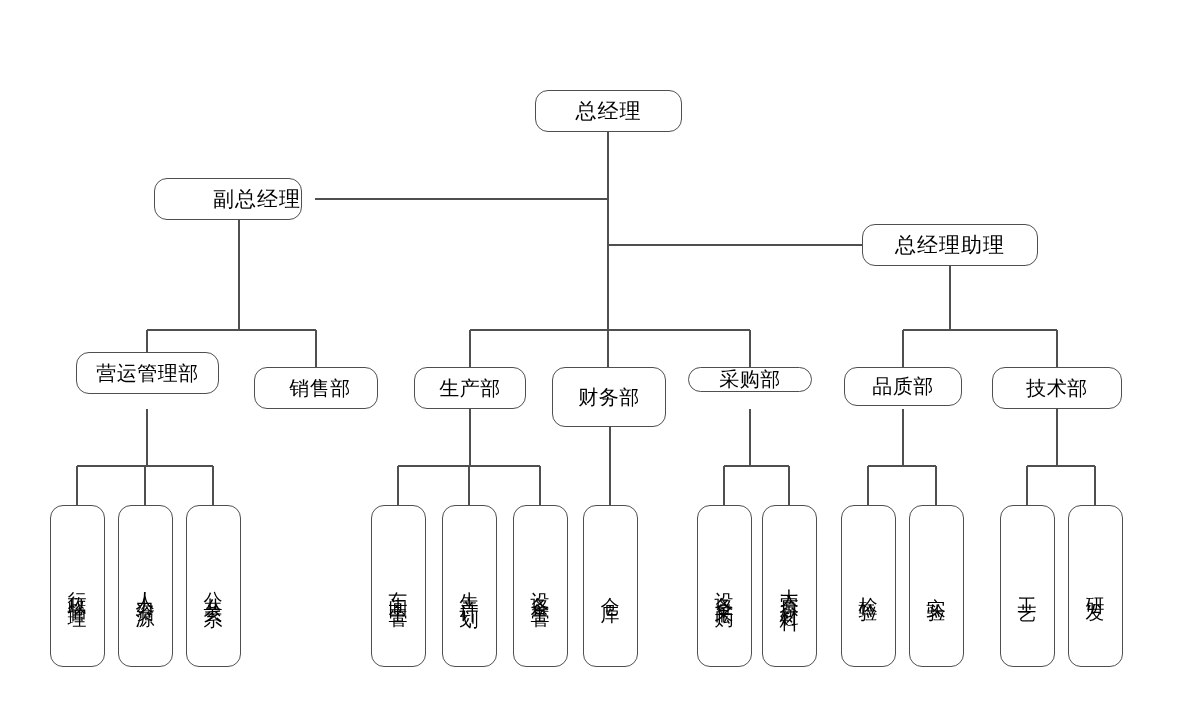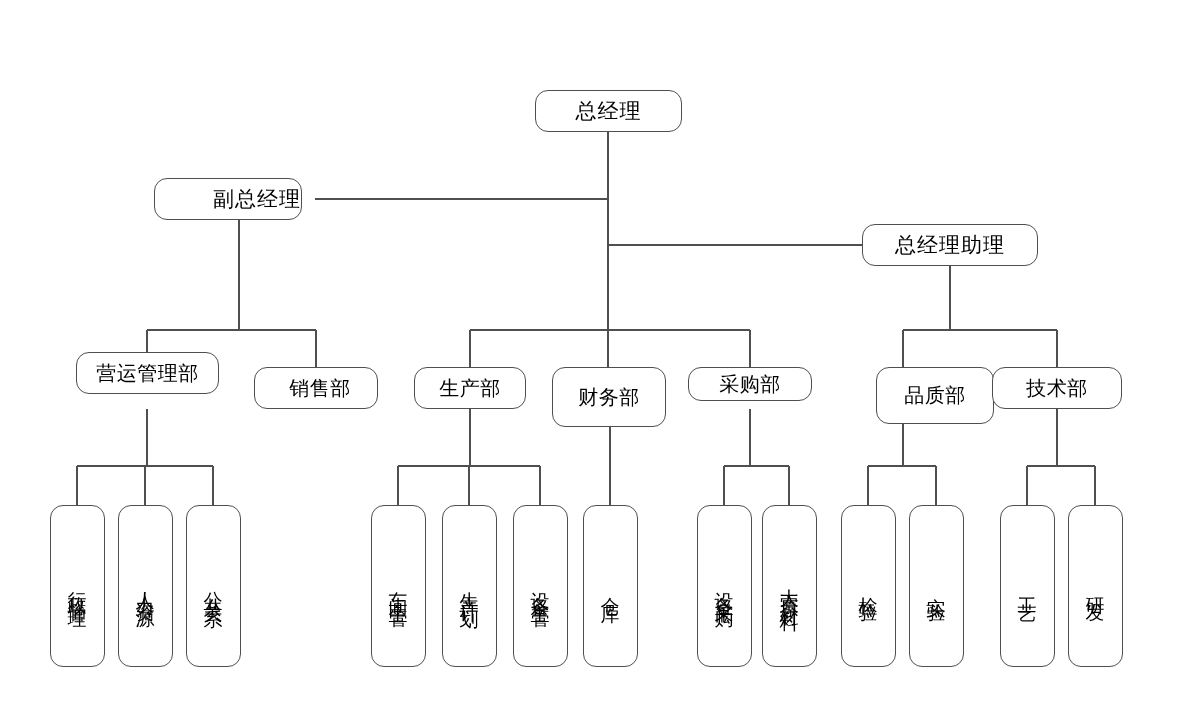--- a/index.html
+++ b/index.html
@@ -150,24 +150,24 @@
       </div>
       <div class="node level-dept" style="left: 254px; top: 367px; width: 124px; height: 42px; padding-left: 8px;">
         <span>销售部</span>
       </div>
       <div class="node level-dept" style="left: 414px; top: 367px; width: 112px; height: 42px;">
         <span>生产部</span>
       </div>
       <div class="node level-dept" style="left: 552px; top: 367px; width: 114px; height: 60px;">
         <span>财务部</span>
       </div>
-      <div class="node level-dept" style="left: 688px; top: 367px; width: 124px; height: 34px;">
+      <div class="node level-dept" style="left: 688px; top: 367px; width: 124px; height: 25px;">
         <span>采购部</span>
       </div>
-      <div class="node level-dept" style="left: 844px; top: 367px; width: 118px; height: 57px; margin-left: 32px;">
+      <div class="node level-dept" style="left: 844px; top: 367px; width: 118px; height: 39px;">
         <span>品质部</span>
       </div>
       <div class="node level-dept" style="left: 992px; top: 367px; width: 130px; height: 42px;">
         <span>技术部</span>
       </div>
       <div class="node vertical" style="left: 50px; top: 505px; width: 55px; height: 162px;">
         <span class="vtext">行政管理</span>
       </div>
       <div class="node vertical" style="left: 118px; top: 505px; width: 55px; height: 162px;">
         <span class="vtext">人力资源</span>

